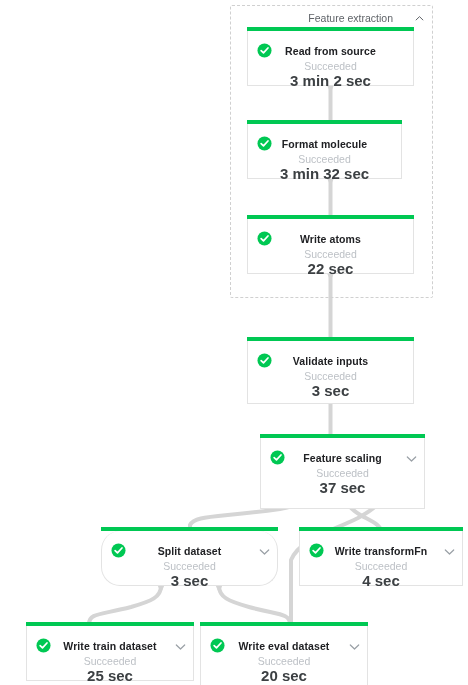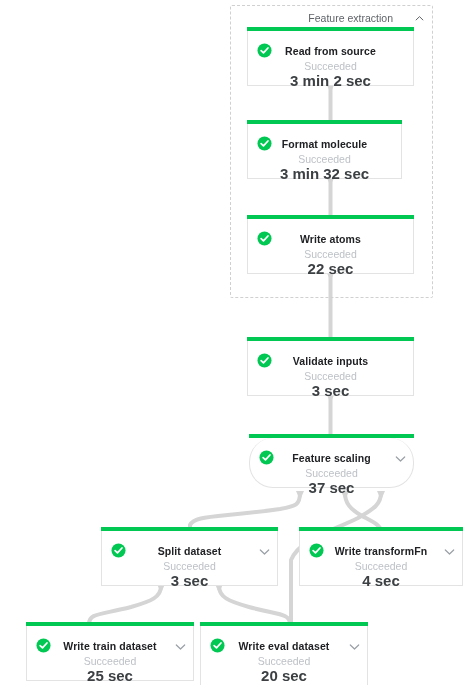--- a/index.html
+++ b/index.html
@@ -205,56 +205,56 @@
         <path d="M4.4,8.2 L6.9,10.6 L11.7,5.3" fill="none" stroke="#ffffff" stroke-width="1.8" stroke-linecap="round" stroke-linejoin="round"></path>
       </svg>
     </span>
     <div class="node-body">
       <div class="node-title">Write atoms</div>
       <div class="node-status">Succeeded</div>
       <div class="node-duration">22 sec</div>
     </div>
   </div>
 
-  <div class="node" style="left:247px; top:341px; width:167px; height:55px;">
+  <div class="node" style="left:247px; top:341px; width:167px; height:63px;">
     <div class="node-accent"></div>
     <span class="node-check">
       <svg viewBox="0 0 16 16" width="15" height="15" xmlns="http://www.w3.org/2000/svg">
         <circle cx="8" cy="8" r="7.5" fill="#00c853"></circle>
         <path d="M4.4,8.2 L6.9,10.6 L11.7,5.3" fill="none" stroke="#ffffff" stroke-width="1.8" stroke-linecap="round" stroke-linejoin="round"></path>
       </svg>
     </span>
     <div class="node-body">
       <div class="node-title">Validate inputs</div>
       <div class="node-status">Succeeded</div>
       <div class="node-duration">3 sec</div>
     </div>
   </div>
 
-  <div class="node" style="left:249px; top:438px; width:165px; height:50px;border-radius:24px;">
+  <div class="node" style="left:260px; top:438px; width:165px; height:71px;">
     <div class="node-accent"></div>
     <span class="node-check">
       <svg viewBox="0 0 16 16" width="15" height="15" xmlns="http://www.w3.org/2000/svg">
         <circle cx="8" cy="8" r="7.5" fill="#00c853"></circle>
         <path d="M4.4,8.2 L6.9,10.6 L11.7,5.3" fill="none" stroke="#ffffff" stroke-width="1.8" stroke-linecap="round" stroke-linejoin="round"></path>
       </svg>
     </span>
     <span class="node-chev">
       <svg viewBox="0 0 10 10" width="11" height="11" xmlns="http://www.w3.org/2000/svg">
         <path d="M1.2,3.6 L5,7.3 L8.8,3.6" fill="none" stroke="#9aa0a6" stroke-width="1.1" stroke-linecap="round" stroke-linejoin="round"></path>
       </svg>
     </span>
     <div class="node-body">
       <div class="node-title">Feature scaling</div>
       <div class="node-status">Succeeded</div>
       <div class="node-duration">37 sec</div>
     </div>
   </div>
 
-  <div class="node" style="left:101px; top:531px; width:177px; height:55px;">
+  <div class="node" style="left:101px; top:531px; width:177px; height:55px;border-radius:19px;">
     <div class="node-accent"></div>
     <span class="node-check">
       <svg viewBox="0 0 16 16" width="15" height="15" xmlns="http://www.w3.org/2000/svg">
         <circle cx="8" cy="8" r="7.5" fill="#00c853"></circle>
         <path d="M4.4,8.2 L6.9,10.6 L11.7,5.3" fill="none" stroke="#ffffff" stroke-width="1.8" stroke-linecap="round" stroke-linejoin="round"></path>
       </svg>
     </span>
     <span class="node-chev">
       <svg viewBox="0 0 10 10" width="11" height="11" xmlns="http://www.w3.org/2000/svg">
         <path d="M1.2,3.6 L5,7.3 L8.8,3.6" fill="none" stroke="#9aa0a6" stroke-width="1.1" stroke-linecap="round" stroke-linejoin="round"></path>

